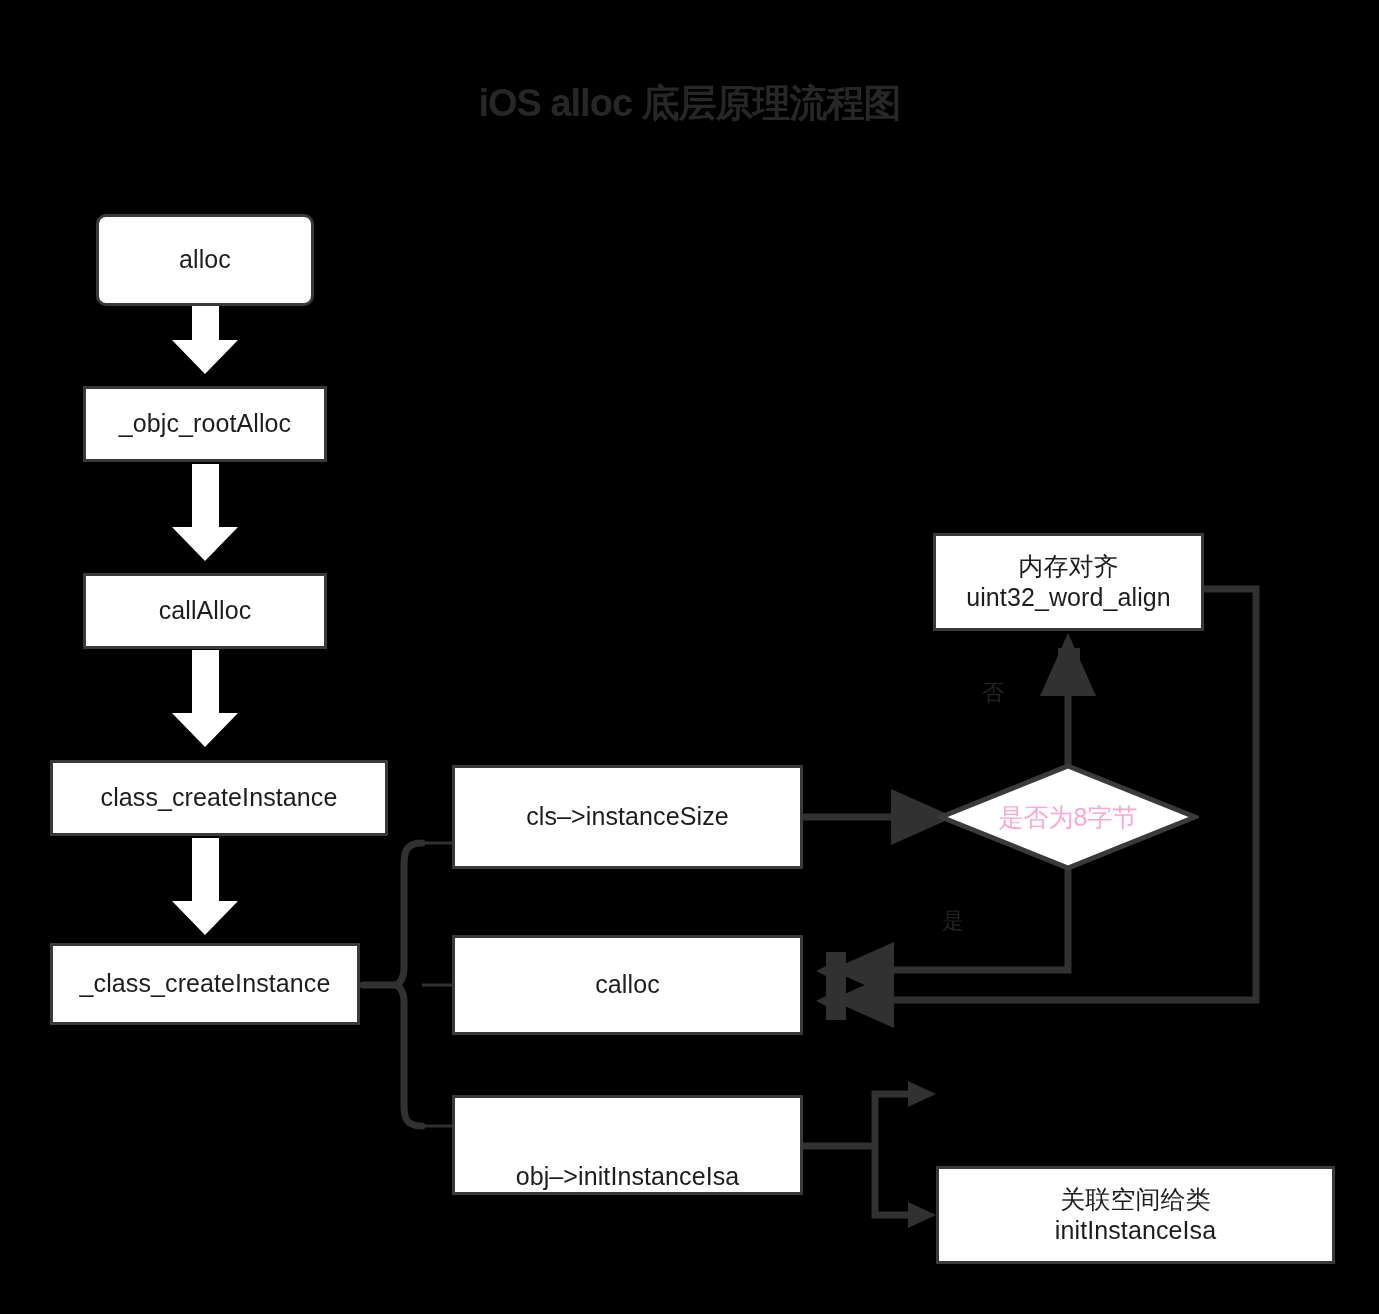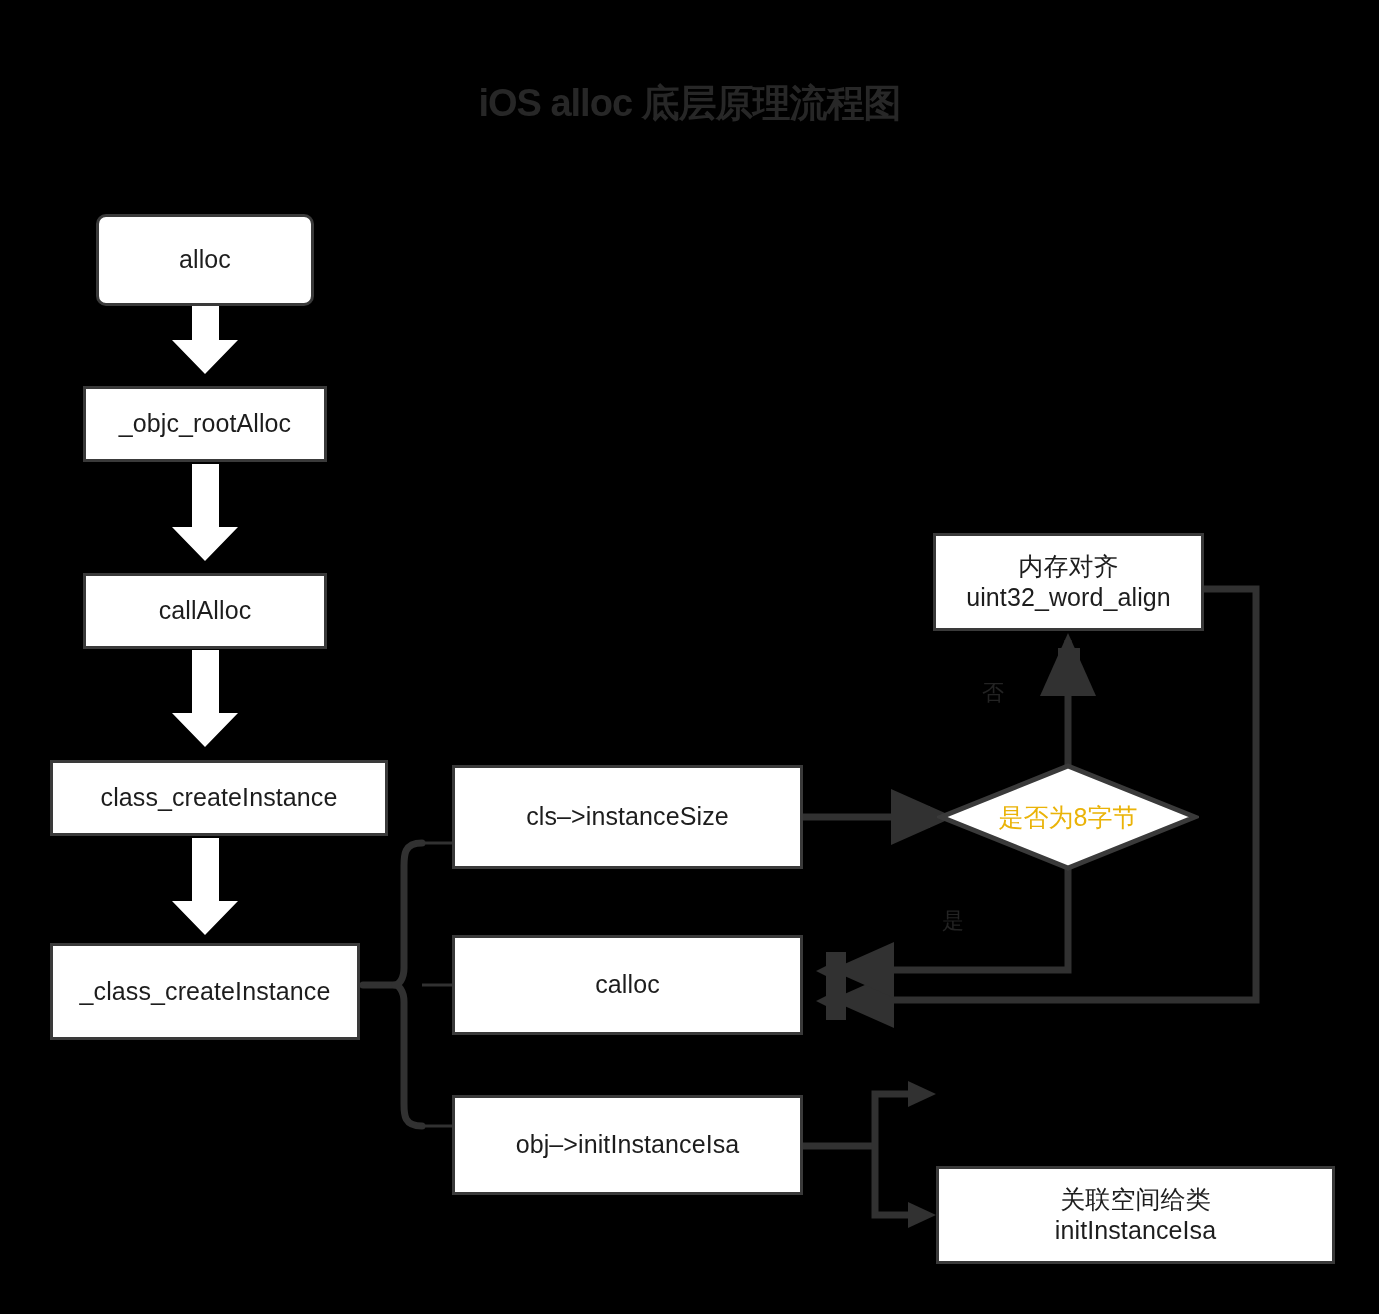--- a/index.html
+++ b/index.html
@@ -55,21 +55,21 @@
   }
   .diamond-label {
     position: absolute;
     left: 0;
     top: 0;
     width: 100%;
     height: 100%;
     display: flex;
     align-items: center;
     justify-content: center;
-    color: #eab308;
+    color: #f9a8d4;
     font-size: 25px;
     pointer-events: none;
   }
   .title {
     position: absolute;
     left: 0;
     top: 78px;
     width: 1379px;
     text-align: center;
     color: #272727;
@@ -171,35 +171,35 @@
   </div>
 
   <div class="node" style="left:83px; top:573px; width:244px; height:76px;">
     <span>callAlloc</span>
   </div>
 
   <div class="node" style="left:50px; top:760px; width:338px; height:76px;">
     <span>class_createInstance</span>
   </div>
 
-  <div class="node" style="left:50px; top:943px; width:310px; height:97px;">
+  <div class="node" style="left:50px; top:943px; width:310px; height:82px;">
     <span class="two-line">
       <span class="l1">_class_createInstance</span>
     </span>
   </div>
 
   <div class="node" style="left:452px; top:765px; width:351px; height:104px;">
     <span>cls–&gt;instanceSize</span>
   </div>
 
   <div class="node" style="left:452px; top:935px; width:351px; height:100px;">
     <span>calloc</span>
   </div>
 
-  <div class="node" style="left:452px; top:1095px; width:351px; height:100px;">
+  <div class="node" style="left:452px; top:1095px; width:351px; height:100px;align-items:flex-end;">
     <span>obj–&gt;initInstanceIsa</span>
   </div>
 
   <div class="node" style="left:933px; top:533px; width:271px; height:98px;">
     <span class="two-line">
       <span class="l1">内存对齐</span>
       <span class="l2">uint32_word_align</span>
     </span>
   </div>
 

